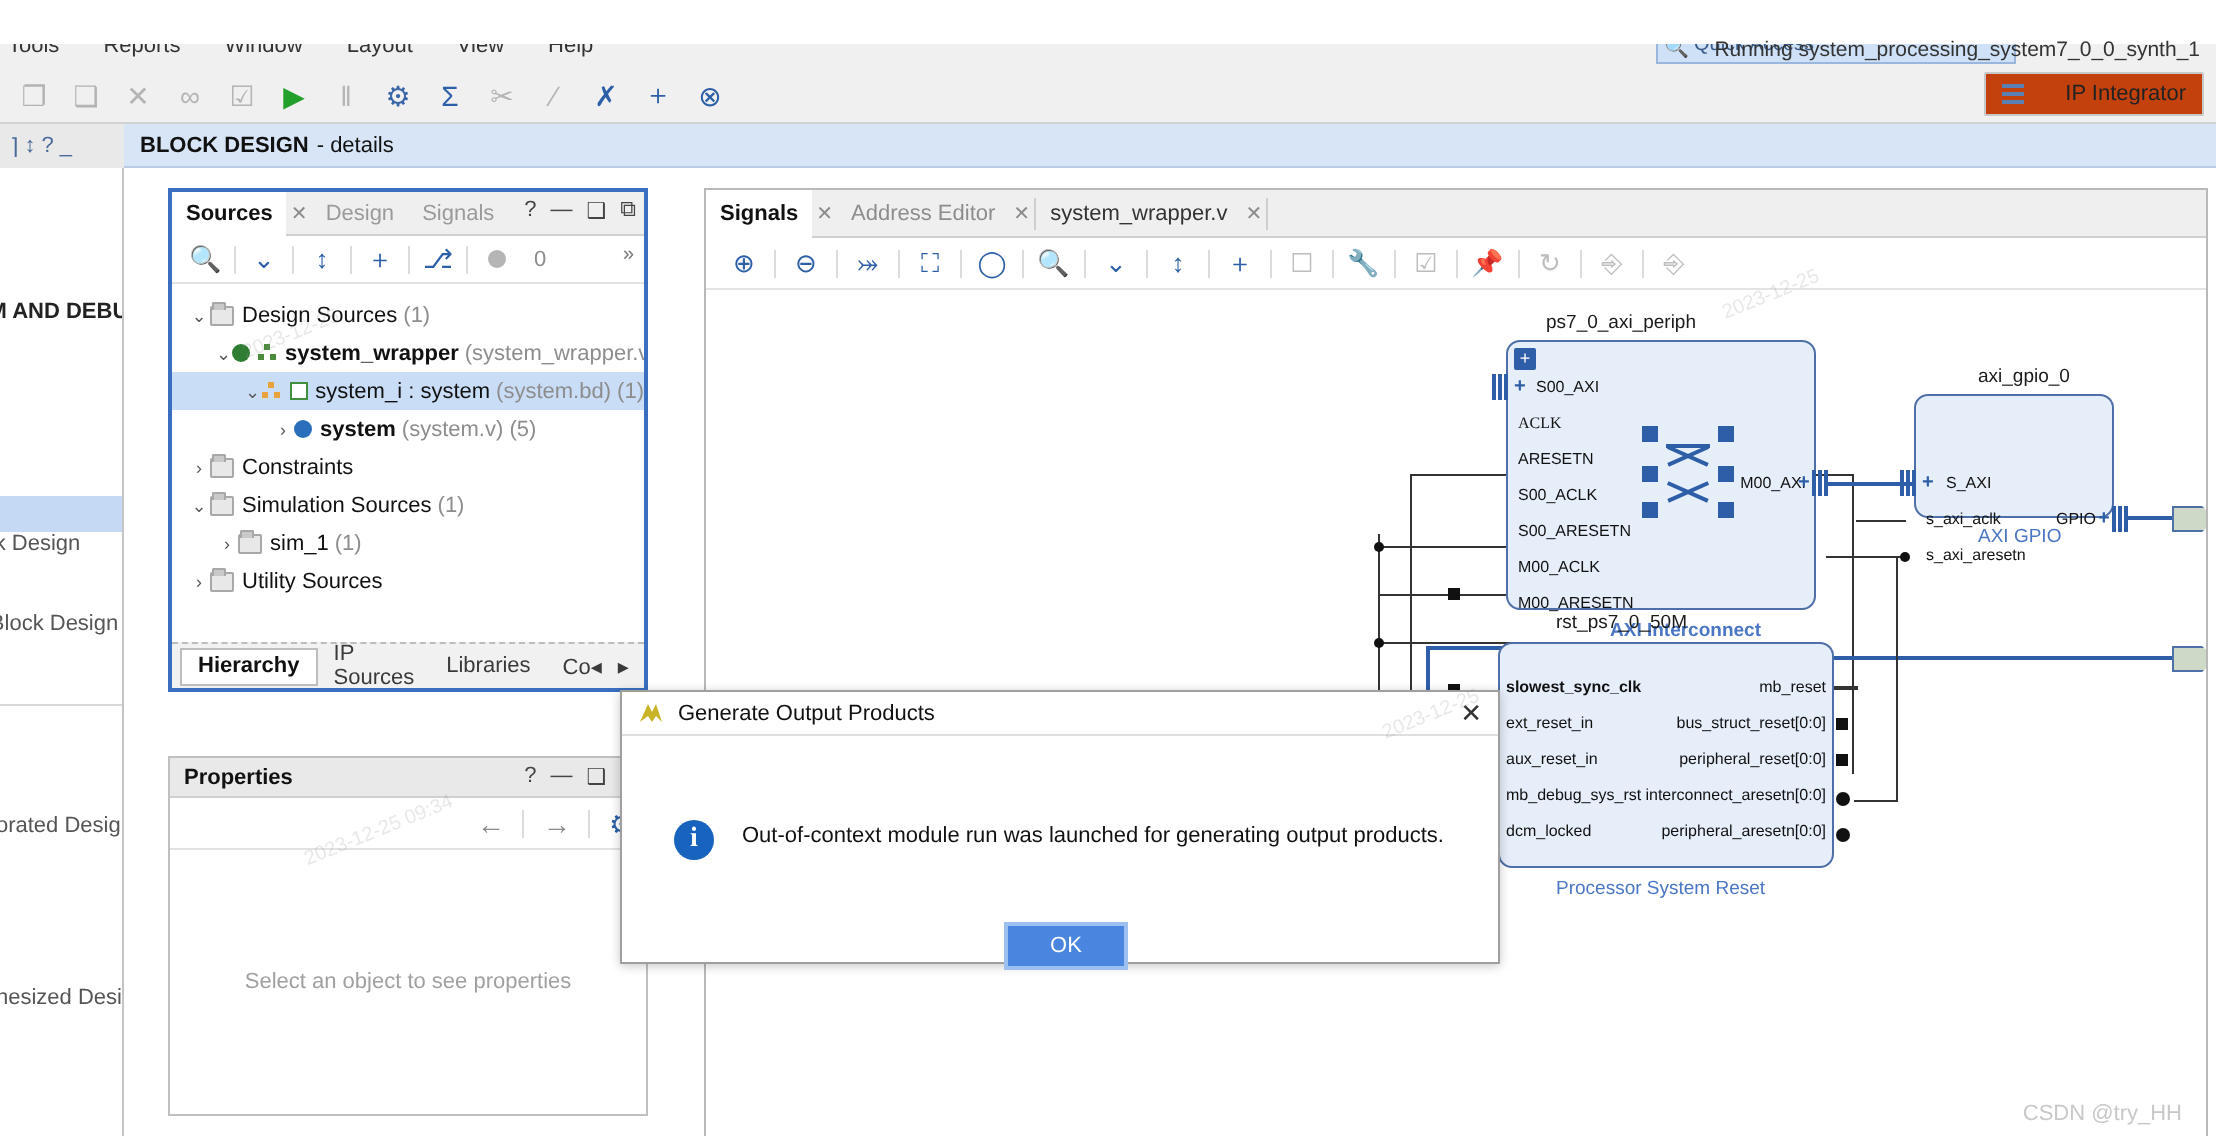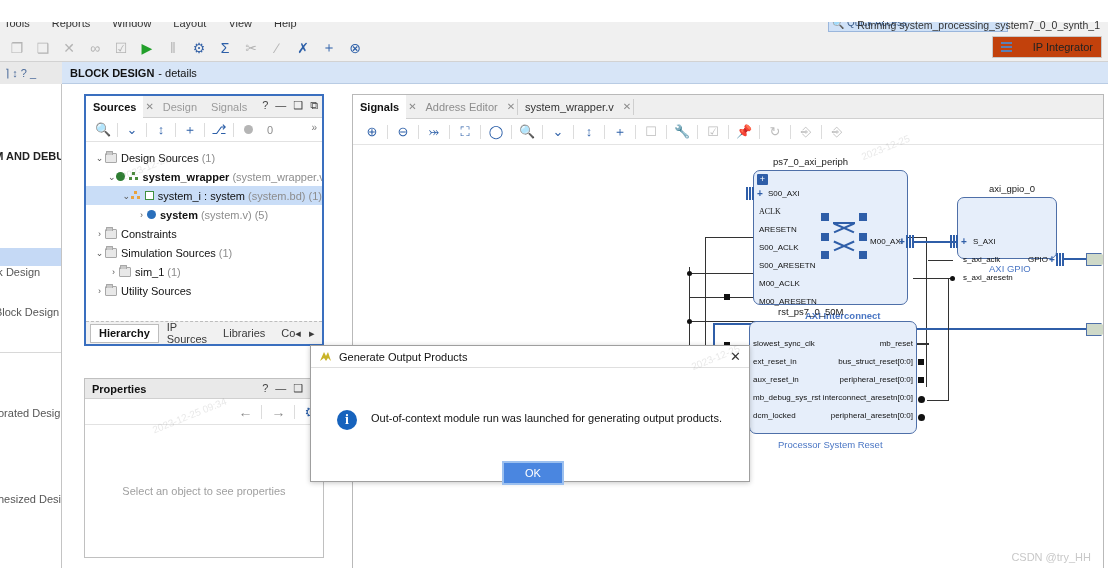--- a/index.html
+++ b/index.html
@@ -600,21 +600,21 @@
 
       <div class="wireb" style="left:556px; top:183px; width:178px; height:2px;"></div>
       <div class="extport" style="left:733px; top:178px; clip-path:polygon(0 0, 68% 0, 100% 50%, 68% 100%, 0 100%);"></div>
 
       <div class="wire" style="left:575px; top:115px; width:25px; height:1px;"></div>
       <div class="wire" style="left:560px; top:133px; width:40px; height:1px;"></div>
       <div class="jdot" style="left:597px; top:131px;"></div>
 
       <div class="ipname" style="left:425px; top:161px;">rst_ps7_0_50M</div>
       <div class="ipblk" style="left:396px; top:176px; width:168px; height:113px;"></div>
-      <div class="pinL" style="left:400px; top:194px;">slowest_sync_clk</div>
+      <div class="pinL" style="left:400px; top:194px;font-weight:bold;">slowest_sync_clk</div>
       <div class="pinL" style="left:400px; top:212px;">ext_reset_in</div>
       <div class="pinL" style="left:400px; top:230px;">aux_reset_in</div>
       <div class="pinL" style="left:400px; top:248px;">mb_debug_sys_rst</div>
       <div class="pinL" style="left:400px; top:266px;">dcm_locked</div>
 
       <div class="pinR" style="left:455px; top:194px; width:105px;">mb_reset</div>
       <div class="pinR" style="left:435px; top:212px; width:125px;">bus_struct_reset[0:0]</div>
       <div class="pinR" style="left:435px; top:230px; width:125px;">peripheral_reset[0:0]</div>
       <div class="pinR" style="left:420px; top:248px; width:140px;">interconnect_aresetn[0:0]</div>
       <div class="pinR" style="left:420px; top:266px; width:140px;">peripheral_aresetn[0:0]</div>

